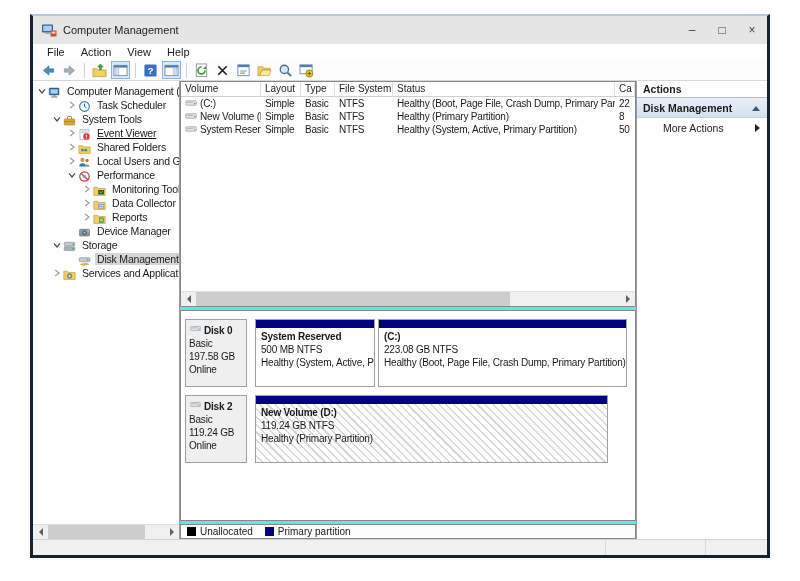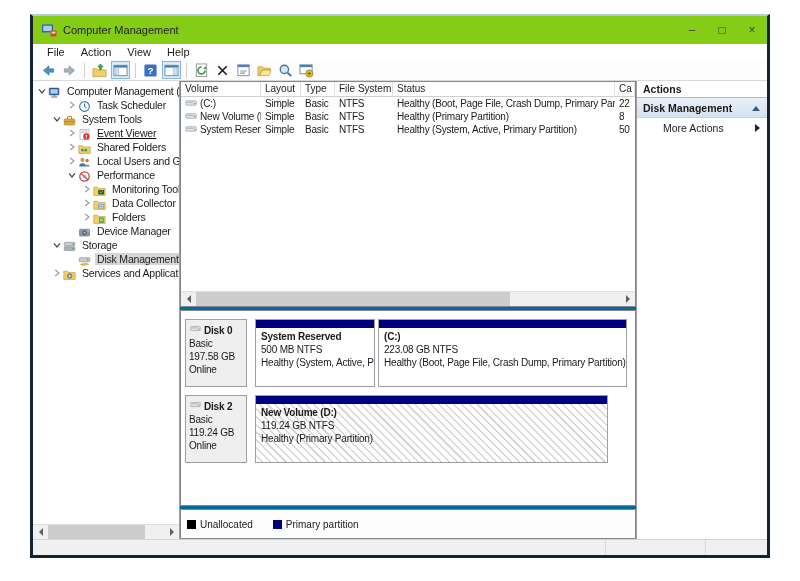--- a/index.html
+++ b/index.html
@@ -4,21 +4,21 @@
 <style>
   * { box-sizing: border-box; margin: 0; padding: 0; }
   html,body { width:800px; height:581px; background:#ffffff; font-family:"Liberation Sans","DejaVu Sans",sans-serif; overflow:hidden; }
   .window {
     position:absolute; left:30px; top:14px; width:740px; height:544px;
     background:#ffffff;
     border:3px solid #16222e; border-top:2px solid #bac9d8;
     display:flex; flex-direction:column;
   }
   
-  .titlebar { height:28px; display:flex; align-items:center; padding-left:8px; background:#84cc16; flex:0 0 auto; }
+  .titlebar { height:28px; display:flex; align-items:center; padding-left:8px; background:#e5e5e5; flex:0 0 auto; }
   .titlebar .appicon { width:16px; height:16px; margin-right:6px; }
   .titlebar .appicon svg { width:16px; height:16px; }
   .title-text { font-size:11px; color:#222; }
   .win-controls { margin-left:auto; display:flex; height:100%; }
   .win-btn { width:30px; display:flex; align-items:center; justify-content:center; font-size:12px; color:#444; }
   
   .menubar { height:16px; display:flex; align-items:center; padding-left:6px; background:#ffffff; flex:0 0 auto; }
   .menu-item { font-size:11px; color:#222; padding:0 8px; }
   
   .toolbar { height:21px; display:flex; align-items:center; padding-left:5px; background:#fdfdfd; border-bottom:1px solid #d9d9d9; flex:0 0 auto; }
@@ -39,42 +39,42 @@
   .ticon svg { width:13px; height:13px; }
   .tlabel { font-size:10.5px; color:#1a1a1a; padding:0 2px; letter-spacing:-0.2px; }
   
   .hscroll { height:15px; flex:0 0 auto; background:#f0f0f0; border-top:1px solid #e0e0e0; display:flex; align-items:center; }
   .sb-arrow { width:15px; height:100%; display:flex; align-items:center; justify-content:center; }
   .tri-l { width:0; height:0; border:4px solid transparent; border-right-color:#606060; border-left-width:0; }
   .tri-r { width:0; height:0; border:4px solid transparent; border-left-color:#606060; border-right-width:0; }
   .sb-track { flex:1; height:100%; position:relative; }
   .sb-thumb { position:absolute; top:0; left:0; height:100%; background:#cdcdcd; }
   
-  .middle { flex:1; display:flex; flex-direction:column; min-width:0; background:#0369a1; }
+  .middle { flex:1; display:flex; flex-direction:column; min-width:0; background:#5eead4; }
   .volume-panel { height:226px; flex:0 0 auto; border:1px solid #828790; display:flex; flex-direction:column; background:#fff; }
   .vgrid { display:grid; grid-template-columns:80px 40px 34px 58px 222px 1fr; }
   .vheader { height:15px; flex:0 0 auto; }
   .vheader .hcell { font-size:10px; color:#222; padding:1px 0 0 4px; border-right:1px solid #e0e0e0; border-bottom:1px solid #d0d0d0; white-space:nowrap; overflow:hidden; }
   .vrow { height:13px; }
   .vcell { font-size:10px; letter-spacing:-0.2px; color:#1a1a1a; padding-left:4px; white-space:nowrap; overflow:hidden; display:flex; align-items:center; }
   .vcell svg { width:12px; height:12px; margin-right:3px; flex:0 0 auto; }
   .vfill { flex:1; }
   .spacer3 { height:3px; flex:0 0 auto; }
   .disk-panel { flex:1; border:1px solid #828790; background:#fff; padding:8px 5px 0 4px; overflow:hidden; }
   .disk-row { display:flex; height:68px; margin-bottom:8px; }
   .disk-label { width:62px; flex:0 0 auto; border:1px solid #9aa0a6; background:#efefef; padding:3px 3px; font-size:10px; letter-spacing:-0.2px; line-height:13px; color:#1a1a1a; white-space:nowrap; overflow:hidden; }
   .disk-label .dtitle { font-weight:bold; display:flex; align-items:center; }
   .disk-label .dtitle svg { width:13px; height:11px; margin-right:2px; }
   .disk-strip { flex:1; margin-left:8px; display:flex; gap:3px; min-width:0; }
   .part { border:1px solid #9aa0a6; display:flex; flex-direction:column; flex:0 0 auto; min-width:0; }
   .pbar { height:8px; flex:0 0 auto; }
   .pbody { flex:1; background:#ffffff; padding:2px 5px; font-size:10px; letter-spacing:-0.2px; line-height:13px; color:#1a1a1a; white-space:nowrap; overflow:hidden; }
   .pbody .ptitle { font-weight:bold; }
   .part.hatched .pbody { background:repeating-linear-gradient(45deg,#ffffff 0px,#ffffff 4px,#d9d9d9 4px,#d9d9d9 5.5px); }
-  .legend { height:30px; flex:0 0 auto; border:1px solid #828790; background:#fdfdfd; display:flex; align-items:center; padding-left:6px; gap:20px; }
+  .legend { height:15px; flex:0 0 auto; border:1px solid #828790; background:#fdfdfd; display:flex; align-items:center; padding-left:6px; gap:12px; }
   .legend-item { display:flex; align-items:center; font-size:10px; color:#1a1a1a; }
   .legend-swatch { width:9px; height:9px; margin-right:4px; flex:0 0 auto; }
   
   .actions-col { width:131px; flex:0 0 auto; border-left:1px solid #9d9d9d; background:#fff; display:flex; flex-direction:column; }
   .actions-header { height:17px; flex:0 0 auto; font-size:10.5px; font-weight:bold; color:#1a1a1a; padding:2px 0 0 6px; border-bottom:1px solid #b9b9b9; }
   .actions-group { height:20px; flex:0 0 auto; display:flex; align-items:center; padding:0 7px 0 6px; background:linear-gradient(#e9f0f8,#d4e1ef); border-bottom:1px solid #c6d3e1; font-size:10.5px; font-weight:bold; color:#1a1a1a; }
   .actions-more { height:20px; flex:0 0 auto; display:flex; align-items:center; padding:0 7px 0 26px; font-size:10.5px; color:#1a1a1a; }
   .tri-up { width:0; height:0; border:4px solid transparent; border-bottom:5px solid #3c5a78; margin-left:auto; margin-bottom:3px; }
   .tri-right { width:0; height:0; border:4px solid transparent; border-left:5px solid #222; border-right-width:0; margin-left:auto; }
   
@@ -322,21 +322,21 @@
             <span class="chev">
               <svg viewBox="0 0 8 8">
                 <path d="M2.2 1 L6 4 L2.2 7" fill="none" stroke="#9a9a9a" stroke-width="1.1"></path>
               </svg>
             </span>
             <span class="ticon"><svg viewBox="0 0 16 16">
                 <path d="M1 4 h4.5 l1.2 1.5 H15 v8.5 H1z" fill="#f2cf63" stroke="#b8912f" stroke-width="0.7"></path>
                 <rect x="8" y="7.2" width="4.6" height="5.6" fill="#4fba4f" stroke="#2e7d2e" stroke-width="0.6"></rect>
                 <path d="M9 9 h2.6 M9 10.5 h2.6" stroke="#fff" stroke-width="0.8"></path>
               </svg></span>
-            <span class="tlabel">Folders</span>
+            <span class="tlabel">Reports</span>
           </div>
           <div class="tree-item" style="padding-left: 32px;">
             <span class="chev"></span>
             <span class="ticon"><svg viewBox="0 0 16 16">
                 <rect x="1.8" y="4" width="12.4" height="8.4" rx="1.4" fill="#8d979e" stroke="#5f686e" stroke-width="0.7"></rect>
                 <circle cx="8" cy="8.2" r="2.7" fill="#4a5258"></circle>
                 <circle cx="8" cy="8.2" r="1.3" fill="#9fd2ea"></circle>
                 <rect x="11.6" y="5.4" width="1.7" height="1.4" fill="#dce4e8"></rect>
               </svg></span>
             <span class="tlabel">Device Manager</span>

